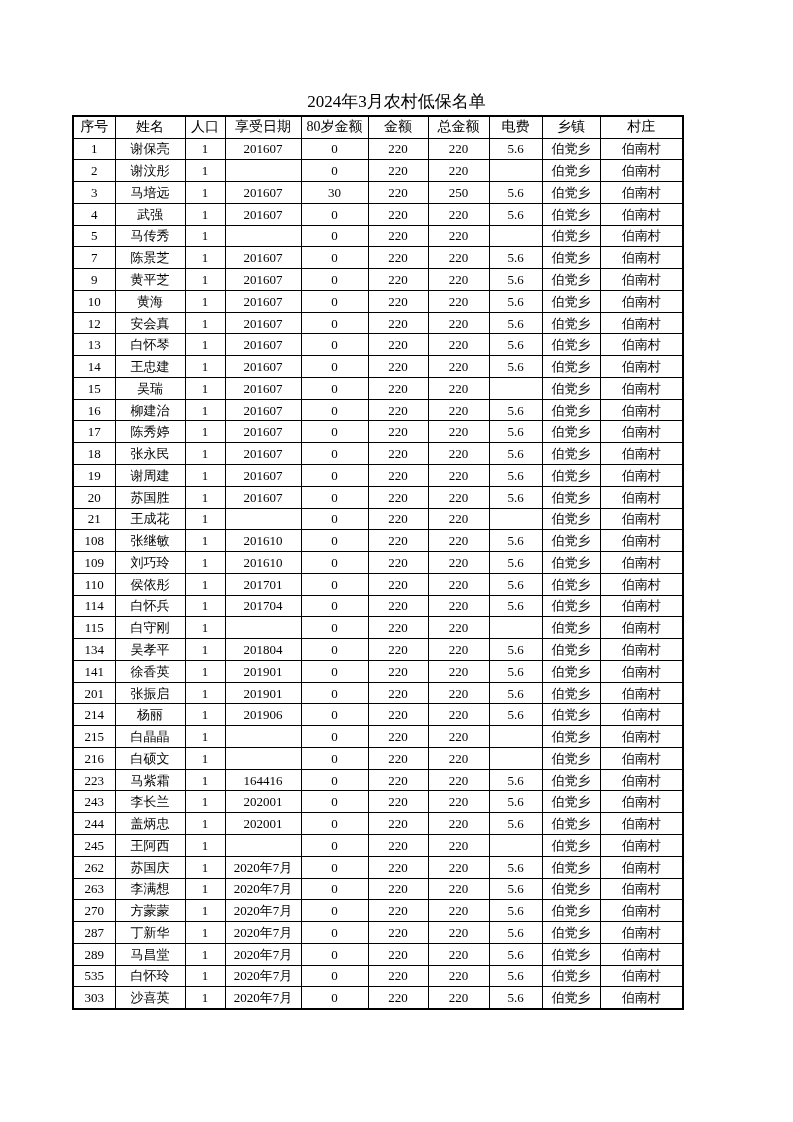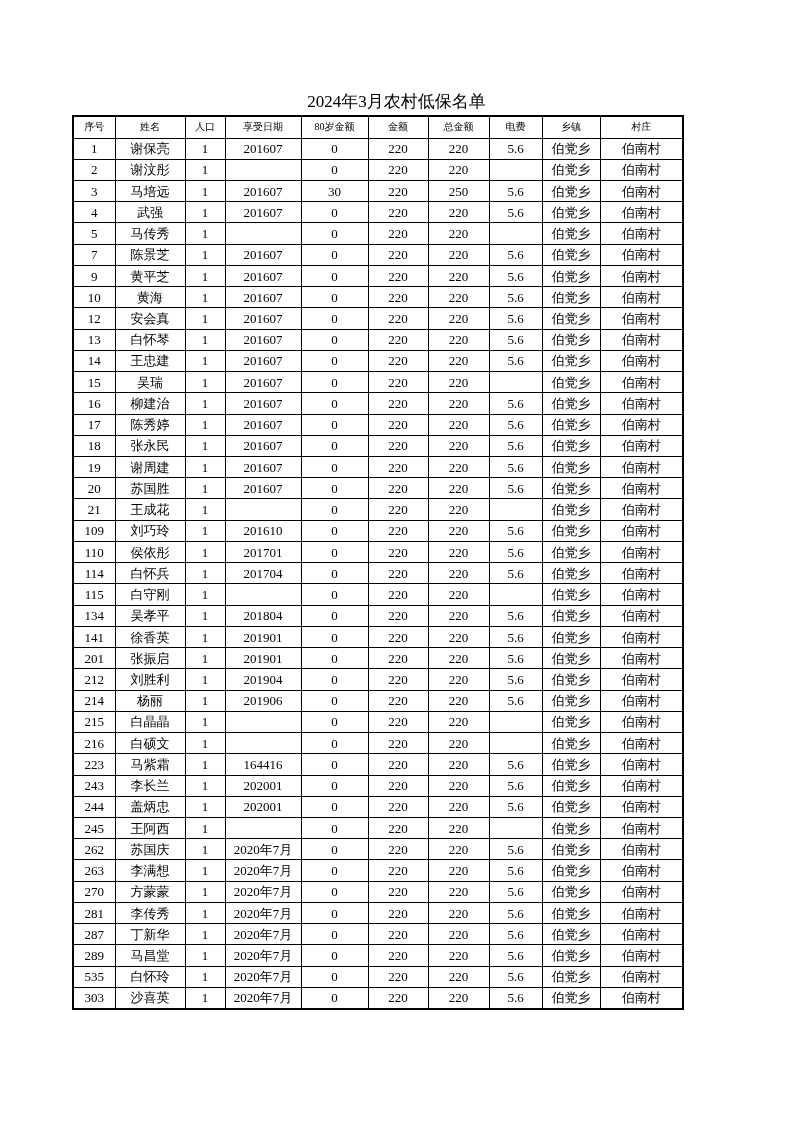--- a/index.html
+++ b/index.html
@@ -46,21 +46,21 @@
     font-weight: normal;
     font-size: 13px;
     line-height: 1;
     overflow: hidden;
     white-space: nowrap;
   }
   table.welfare-table thead tr {
     height: 22px;
   }
   table.welfare-table thead th {
-    font-size: 10px;
+    font-size: 14px;
   }
   table.welfare-table tbody tr {
     height: 19.4px;
   }
 </style>
 </head>
 <body>
 
 <div class="page">
   <div class="doc-title">2024年3月农村低保名单</div>
@@ -303,20 +303,32 @@
           <td>1</td>
           <td></td>
           <td>0</td>
           <td>220</td>
           <td>220</td>
           <td></td>
           <td>伯党乡</td>
           <td>伯南村</td>
         </tr>
         <tr>
+          <td>108</td>
+          <td>张继敏</td>
+          <td>1</td>
+          <td>201610</td>
+          <td>0</td>
+          <td>220</td>
+          <td>220</td>
+          <td>5.6</td>
+          <td>伯党乡</td>
+          <td>伯南村</td>
+        </tr>
+        <tr>
           <td>109</td>
           <td>刘巧玲</td>
           <td>1</td>
           <td>201610</td>
           <td>0</td>
           <td>220</td>
           <td>220</td>
           <td>5.6</td>
           <td>伯党乡</td>
           <td>伯南村</td>
@@ -387,32 +399,20 @@
           <td>1</td>
           <td>201901</td>
           <td>0</td>
           <td>220</td>
           <td>220</td>
           <td>5.6</td>
           <td>伯党乡</td>
           <td>伯南村</td>
         </tr>
         <tr>
-          <td>212</td>
-          <td>刘胜利</td>
-          <td>1</td>
-          <td>201904</td>
-          <td>0</td>
-          <td>220</td>
-          <td>220</td>
-          <td>5.6</td>
-          <td>伯党乡</td>
-          <td>伯南村</td>
-        </tr>
-        <tr>
           <td>214</td>
           <td>杨丽</td>
           <td>1</td>
           <td>201906</td>
           <td>0</td>
           <td>220</td>
           <td>220</td>
           <td>5.6</td>
           <td>伯党乡</td>
           <td>伯南村</td>
@@ -509,32 +509,20 @@
           <td>0</td>
           <td>220</td>
           <td>220</td>
           <td>5.6</td>
           <td>伯党乡</td>
           <td>伯南村</td>
         </tr>
         <tr>
           <td>270</td>
           <td>方蒙蒙</td>
-          <td>1</td>
-          <td>2020年7月</td>
-          <td>0</td>
-          <td>220</td>
-          <td>220</td>
-          <td>5.6</td>
-          <td>伯党乡</td>
-          <td>伯南村</td>
-        </tr>
-        <tr>
-          <td>281</td>
-          <td>李传秀</td>
           <td>1</td>
           <td>2020年7月</td>
           <td>0</td>
           <td>220</td>
           <td>220</td>
           <td>5.6</td>
           <td>伯党乡</td>
           <td>伯南村</td>
         </tr>
         <tr>

